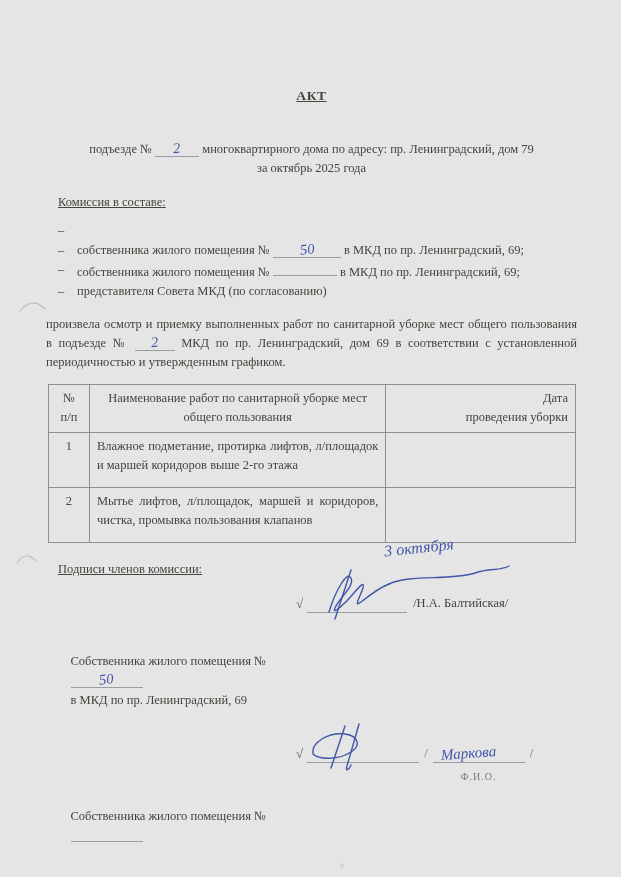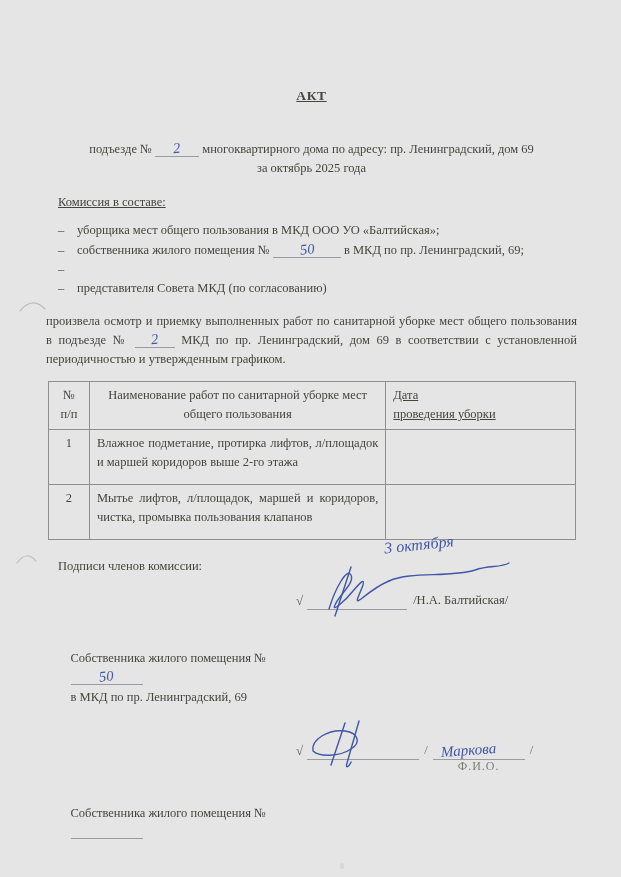--- a/index.html
+++ b/index.html
@@ -53,34 +53,34 @@
     color:#45453e;
   }
   table.works th, table.works td{
     border:1px solid #8f8f8f;
     font-weight:normal;
     padding:4px 7px;
     box-sizing:border-box;
   }
   th.h-num{width:41px;text-align:center;vertical-align:middle;height:48px;}
   th.h-work{width:297px;text-align:center;vertical-align:middle;}
-  th.h-date{width:190px;text-align:left;vertical-align:middle;text-decoration:underline;}
+  th.h-date{width:190px;text-align:right;vertical-align:middle;}
   td.c-num{text-align:center;vertical-align:top;padding-top:7px;}
   td.c-work{text-align:justify;vertical-align:top;padding-top:7px;height:55px;}
   td.c-date{position:relative;vertical-align:top;}
   .hw-date{
     position:absolute;
     left:-2px;bottom:-16px;
     color:#4156a8;
     font-style:italic;
     font-size:16px;
     transform:rotate(-6deg);
     white-space:nowrap;
   }
-  .sig-heading{margin:17px 0 0 12px;}
+  .sig-heading{margin:17px 0 0 12px;text-decoration:underline;}
   .sig-label{margin:20px 0 0 12px;white-space:pre-wrap;}
   .sig-row{
     position:relative;
     margin:8px 0 0 250px;
     height:26px;
     display:flex;
     align-items:flex-end;
     white-space:nowrap;
   }
   .check{color:#5a5a55;margin-right:4px;font-size:13px;}
@@ -88,23 +88,23 @@
     position:relative;
     display:inline-block;
     border-bottom:1px solid #9b9ba2;
     height:18px;
   }
   .l100{width:100px;} .l112{width:112px;} .l92{width:92px;}
   .slash{margin:0 5px;color:#6a6a66;}
   .printed-name{margin-left:6px;}
   .fio-caption{
     position:absolute;
-    left:50%;top:16px;
+    left:50%;top:23px;
     transform:translateX(-50%);
-    font-size:12px;
+    font-size:10px;
     letter-spacing:1px;
     color:#7d7d78;
   }
   .hw-name{
     position:absolute;
     left:8px;bottom:-1px;
     color:#4156a8;
     font-style:italic;
     font-size:15px;
     transform:rotate(-4deg);
@@ -139,41 +139,45 @@
     <path d="M2,12 Q11,-1 21,10" opacity="0.5"></path>
   </svg>
   <div class="dot-artifact" style="left:340px;top:863px;"></div>
 
   <div class="doc-title center">АКТ</div>
 
   <p class="subtitle center">
     <br>
     <span>подъезде №</span>
     <span class="blank w44"><span class="hw">2</span></span>
-    <span>многоквартирного дома по адресу: пр. Ленинградский, дом 69</span><br>
+    <span>многоквартирного дома по адресу: пр. Ленинградский, дом 79</span><br>
     <span>за октябрь 2025 года</span>
   </p>
 
   <div class="commission-heading">Комиссия в составе:</div>
 
   <div class="list">
     <div class="list-row">
       <span class="dash">–</span>
-      <span>уборщика мест общего пользования в МКД ООО УО «Балтийская»;</span>
     </div>
     <div class="list-row">
       <span class="dash">–</span>
       <span>
         <span>собственника жилого помещения №</span>
         <span class="blank w68"><span class="hw">50</span></span>
         <span>в МКД по пр. Ленинградский, 69;</span>
       </span>
     </div>
     <div class="list-row">
       <span class="dash">–</span>
+      <span>
+        <span>собственника жилого помещения №</span>
+        <span class="blank w64"></span>
+        <span>в МКД по пр. Ленинградский, 69;</span>
+      </span>
     </div>
     <div class="list-row">
       <span class="dash">–</span>
       <span>представителя Совета МКД (по согласованию)</span>
     </div>
   </div>
 
   <p class="acceptance">
     <span>произвела осмотр и приемку выполненных работ по санитарной уборке мест общего пользования в подъезде №</span>
     <span class="blank w40"><span class="hw">2</span></span>

